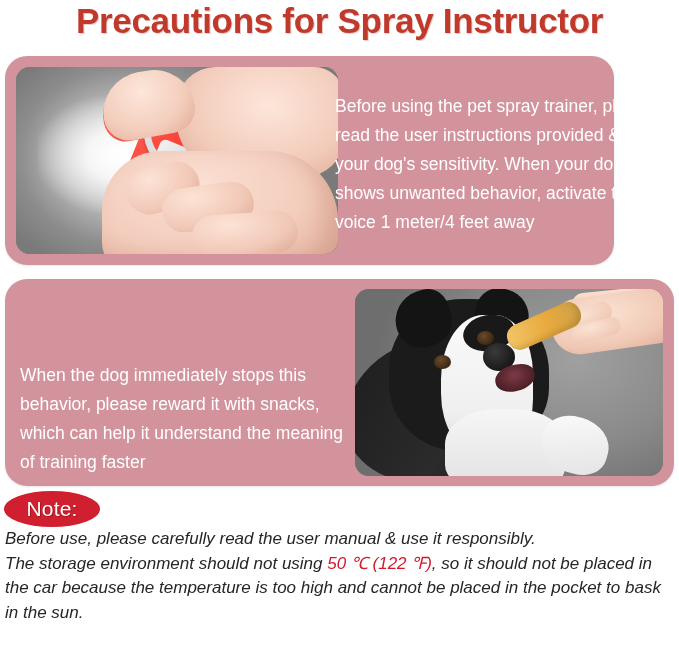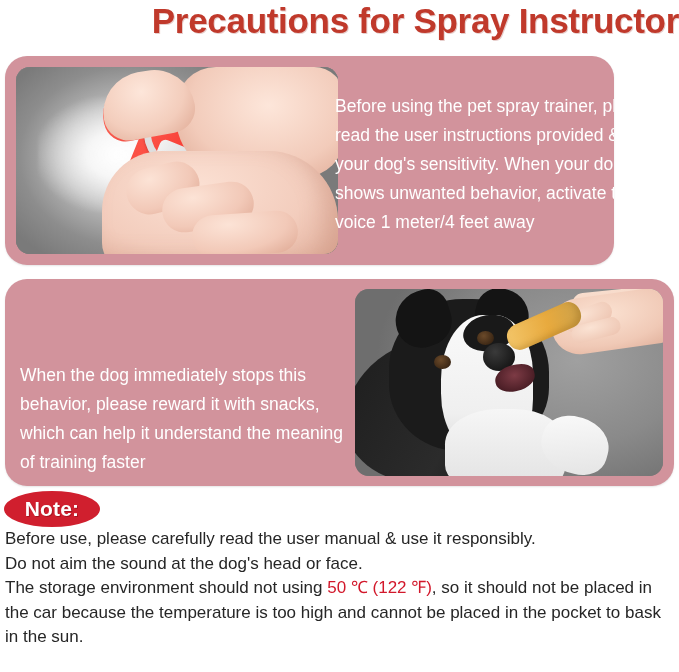--- a/index.html
+++ b/index.html
@@ -14,21 +14,21 @@
     font-family: "Liberation Sans", sans-serif;
     overflow: hidden;
   }
 
   
   .page-title {
     position: absolute;
     left: 0;
     top: 1px;
     width: 679px;
-    text-align: right;
+    text-align: center;
     font-size: 35px;
     font-weight: bold;
     color: #c0392b;
     letter-spacing: -0.3px;
     text-shadow: 1px 1px 0 rgba(160,60,50,0.25);
     white-space: nowrap;
   }
 
   
   .panel {
@@ -92,38 +92,38 @@
   .note-badge {
     position: absolute;
     left: 4px;
     top: 491px;
     width: 96px;
     height: 36px;
     background: #d01f2e;
     border-radius: 50%;
     color: #ffffff;
     font-size: 21px;
-    font-weight: bold;
+    font-weight: normal;
     display: flex;
     align-items: center;
     justify-content: center;
     letter-spacing: 0.2px;
     text-shadow: 1px 1px 0 rgba(90,0,10,0.35);
   }
 
   .note-list {
     position: absolute;
     left: 5px;
     top: 527px;
     width: 672px;
     color: #262626;
     font-size: 17px;
     line-height: 24.5px;
   }
-  .note-line { white-space: normal; }
+  .note-line { white-space: normal; font-style: italic; }
   .hot { color: #d2182b; }
 
   
   .bg-grad-1 {
     position: absolute; inset: 0;
     background:
       radial-gradient(ellipse 150px 120px at 36% 48%, #e8e8e8 0%, #b9b9b9 45%, #8d8d8d 75%, #7a7a7a 100%),
       linear-gradient(160deg, #8f8f8f 0%, #6f6f6f 100%);
   }
   .beam {
@@ -383,15 +383,14 @@
     <div class="hfing hf1"></div>
     <div class="hfing hf2"></div>
     <div class="treat"></div>
   </div>
 </div>
 
 <div class="note-badge">Note:</div>
 
 <div class="note-list">
   <div class="note-line">Before use, please carefully read the user manual &amp; use it responsibly.</div>
-  <div class="note-line">Do not aim the sound at the dog's head or face.</div>
   <div class="note-line"><span>The storage environment should not using </span><span class="hot">50 ℃ (122 ℉)</span><span>, so it should not be placed in the car because the temperature is too high and cannot be placed in the pocket to bask in the sun.</span></div>
 </div>
 
 </body></html>

